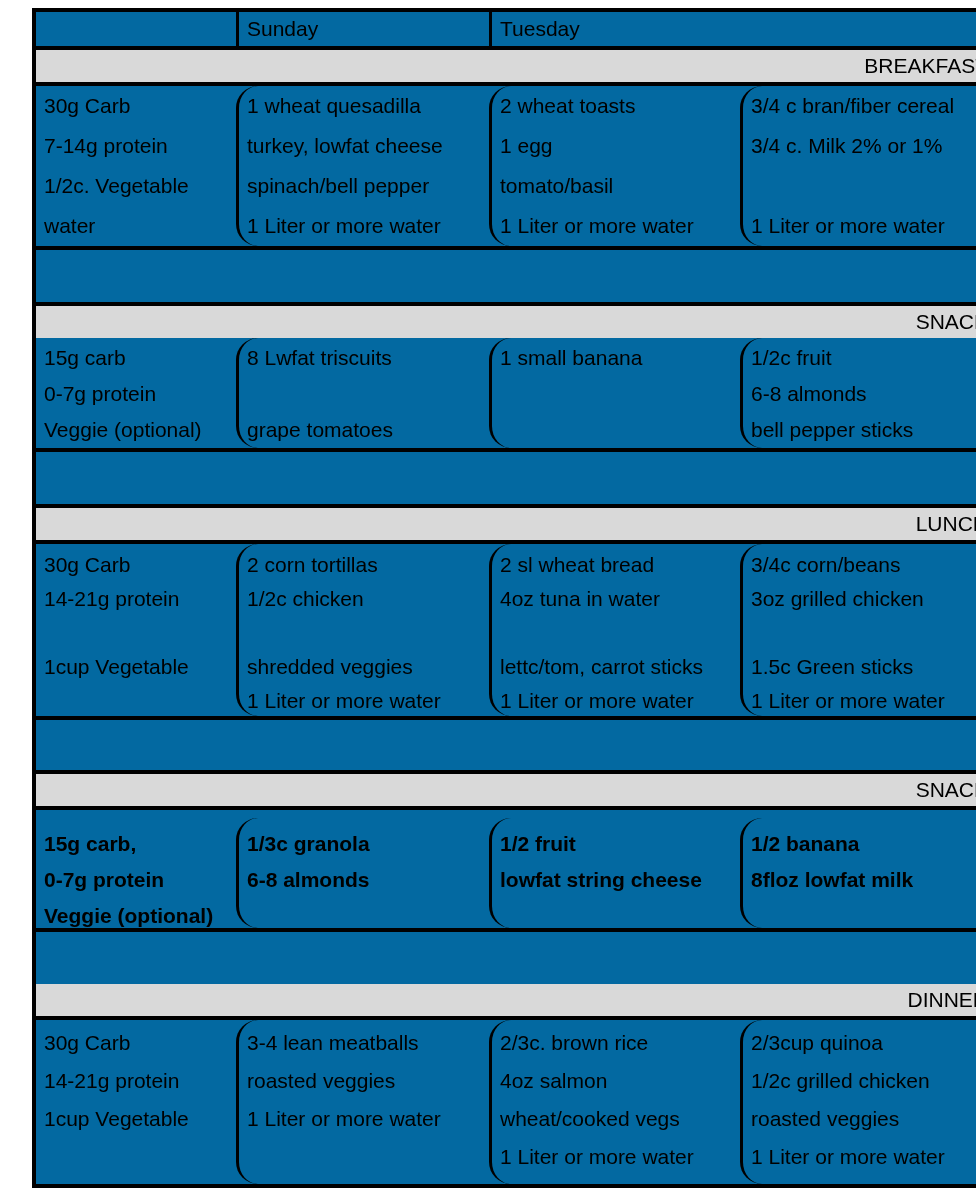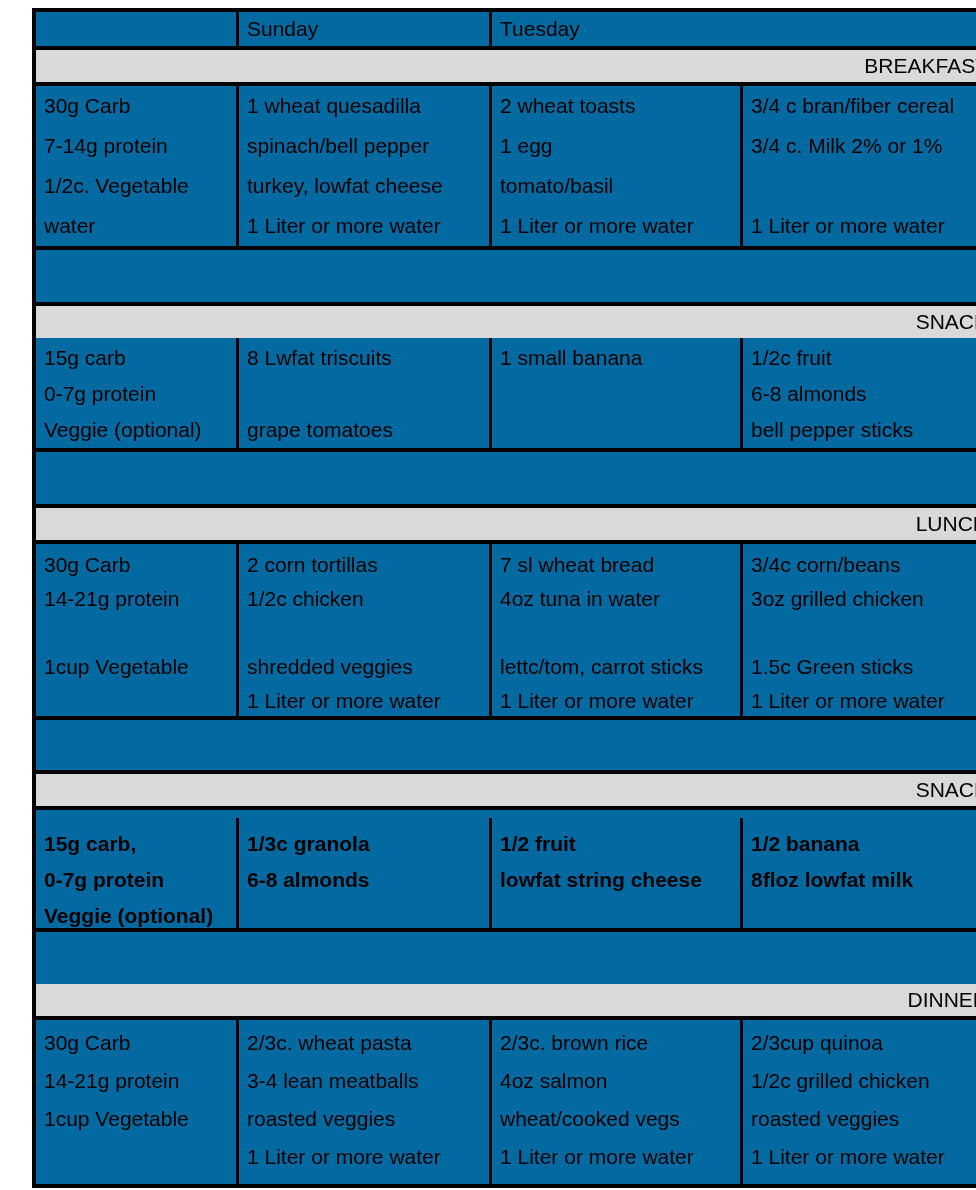--- a/index.html
+++ b/index.html
@@ -58,21 +58,21 @@
   .content.s0 .line{height:40px;line-height:40px;}
   .content.s1{height:110px;padding-top:2px;}
   .content.s1 .line{height:36px;line-height:36px;}
   .content.s2{height:172px;padding-top:4px;}
   .content.s2 .line{height:34px;line-height:34px;}
   .content.s3{height:118px;padding-top:8px;}
   .content.s3 .line{height:36px;line-height:36px;}
   .content.s4{height:164px;padding-top:4px;}
   .content.s4 .line{height:38px;line-height:38px;}
   .content{height:auto;}
-  .content > .cell{height:100%;}
+  .content > .cell{height:100%;border-radius:22px;}
   .content.s1 > .cell, .content.s2 > .cell, .content.s3 > .cell, .content.s4 > .cell{padding-top:0;}
   .content.s1{padding-top:0;}
   .content.s1 > .cell{padding-top:2px;}
   .content.s2{padding-top:0;}
   .content.s2 > .cell{padding-top:4px;}
   .content.s3{padding-top:8px;font-weight:bold;}
   .content.s3 > .cell{padding-top:8px;}
   .content.s4{padding-top:0;}
   .content.s4 > .cell{padding-top:4px;}
 </style>
@@ -90,22 +90,22 @@
   <div class="band">BREAKFAST</div>
   <div class="row content s0">
     <div class="cell">
         <div class="line">30g Carb</div>
         <div class="line">7-14g protein</div>
         <div class="line">1/2c. Vegetable</div>
         <div class="line">water</div>
       </div>
     <div class="cell">
         <div class="line">1 wheat quesadilla</div>
+        <div class="line">turkey, lowfat cheese</div>
         <div class="line">spinach/bell pepper</div>
-        <div class="line">turkey, lowfat cheese</div>
         <div class="line">1 Liter or more water</div>
       </div>
     <div class="cell">
         <div class="line">2 wheat toasts</div>
         <div class="line">1 egg</div>
         <div class="line">tomato/basil</div>
         <div class="line">1 Liter or more water</div>
       </div>
     <div class="cell">
         <div class="line">3/4 c bran/fiber cereal</div>
@@ -153,21 +153,21 @@
         <div class="line">&nbsp;</div>
       </div>
     <div class="cell">
         <div class="line">2 corn tortillas</div>
         <div class="line">1/2c chicken</div>
         <div class="line">&nbsp;</div>
         <div class="line">shredded veggies</div>
         <div class="line">1 Liter or more water</div>
       </div>
     <div class="cell">
-        <div class="line">7 sl wheat bread</div>
+        <div class="line">2 sl wheat bread</div>
         <div class="line">4oz tuna in water</div>
         <div class="line">&nbsp;</div>
         <div class="line">lettc/tom, carrot sticks</div>
         <div class="line">1 Liter or more water</div>
       </div>
     <div class="cell">
         <div class="line">3/4c corn/beans</div>
         <div class="line">3oz grilled chicken</div>
         <div class="line">&nbsp;</div>
         <div class="line">1.5c Green sticks</div>
@@ -204,21 +204,20 @@
 
   <div class="band nt">DINNER</div>
   <div class="row content s4">
     <div class="cell">
         <div class="line">30g Carb</div>
         <div class="line">14-21g protein</div>
         <div class="line">1cup Vegetable</div>
         <div class="line">&nbsp;</div>
       </div>
     <div class="cell">
-        <div class="line">2/3c. wheat pasta</div>
         <div class="line">3-4 lean meatballs</div>
         <div class="line">roasted veggies</div>
         <div class="line">1 Liter or more water</div>
       </div>
     <div class="cell">
         <div class="line">2/3c. brown rice</div>
         <div class="line">4oz salmon</div>
         <div class="line">wheat/cooked vegs</div>
         <div class="line">1 Liter or more water</div>
       </div>

